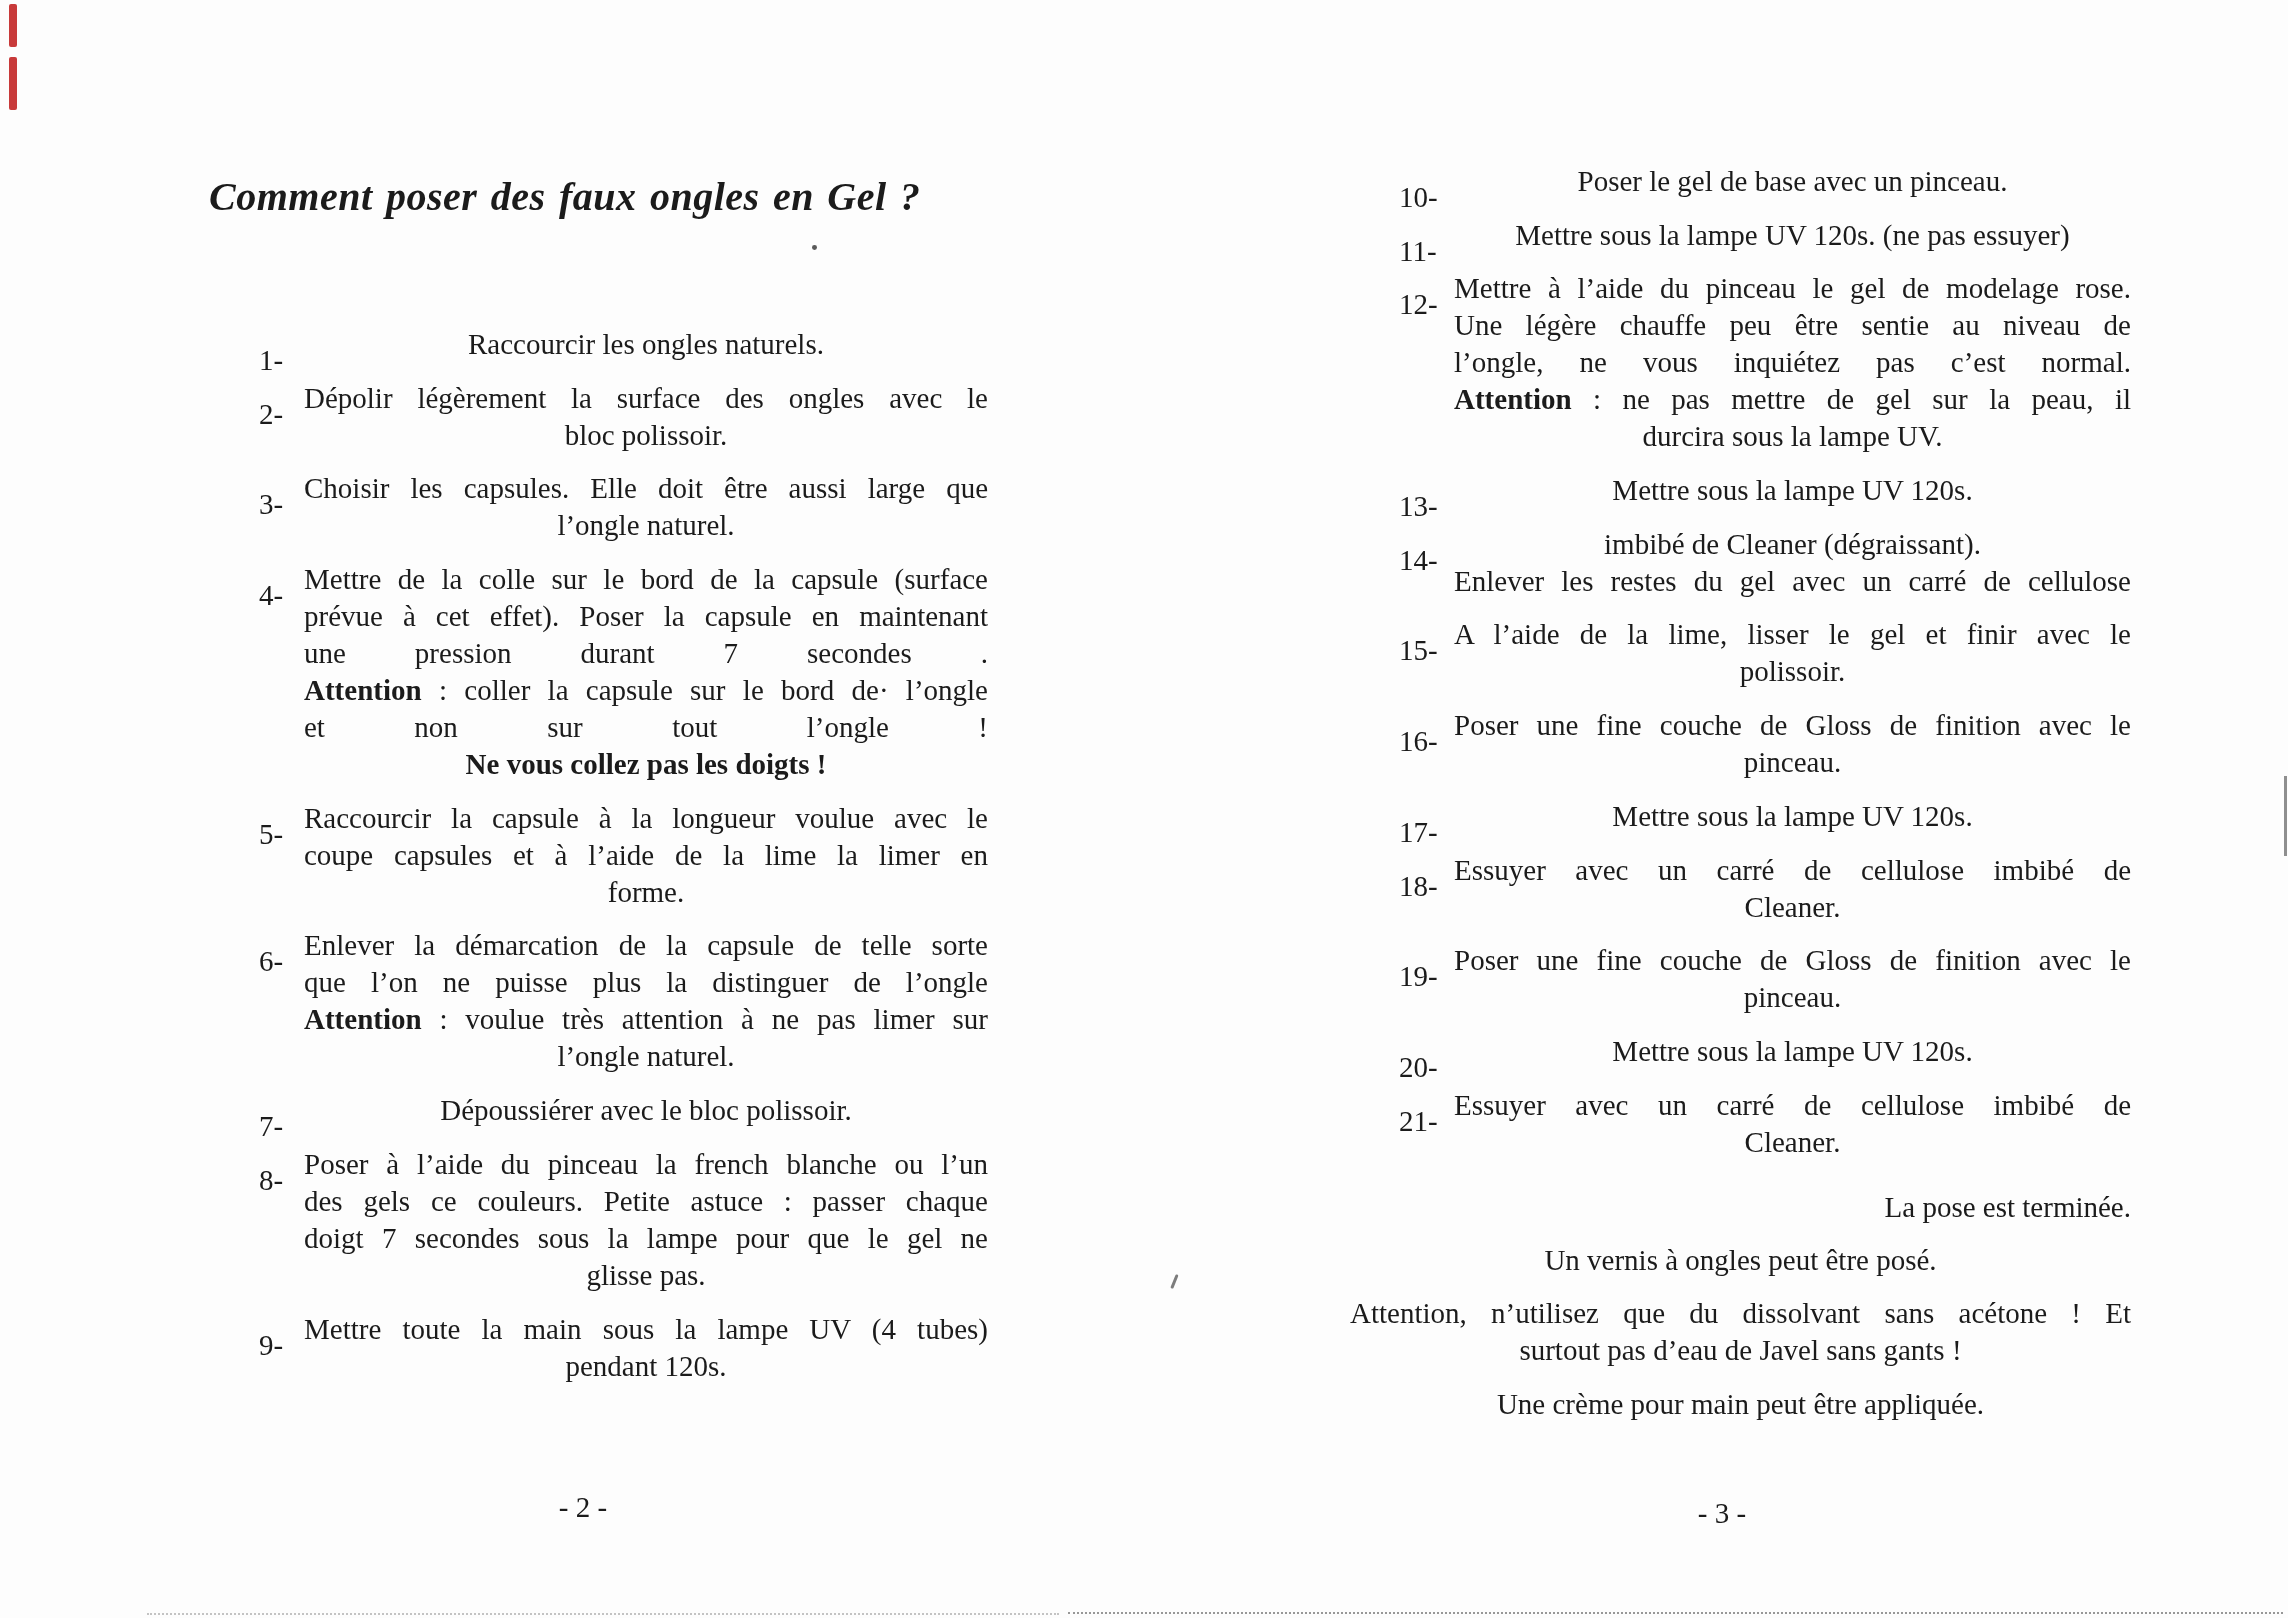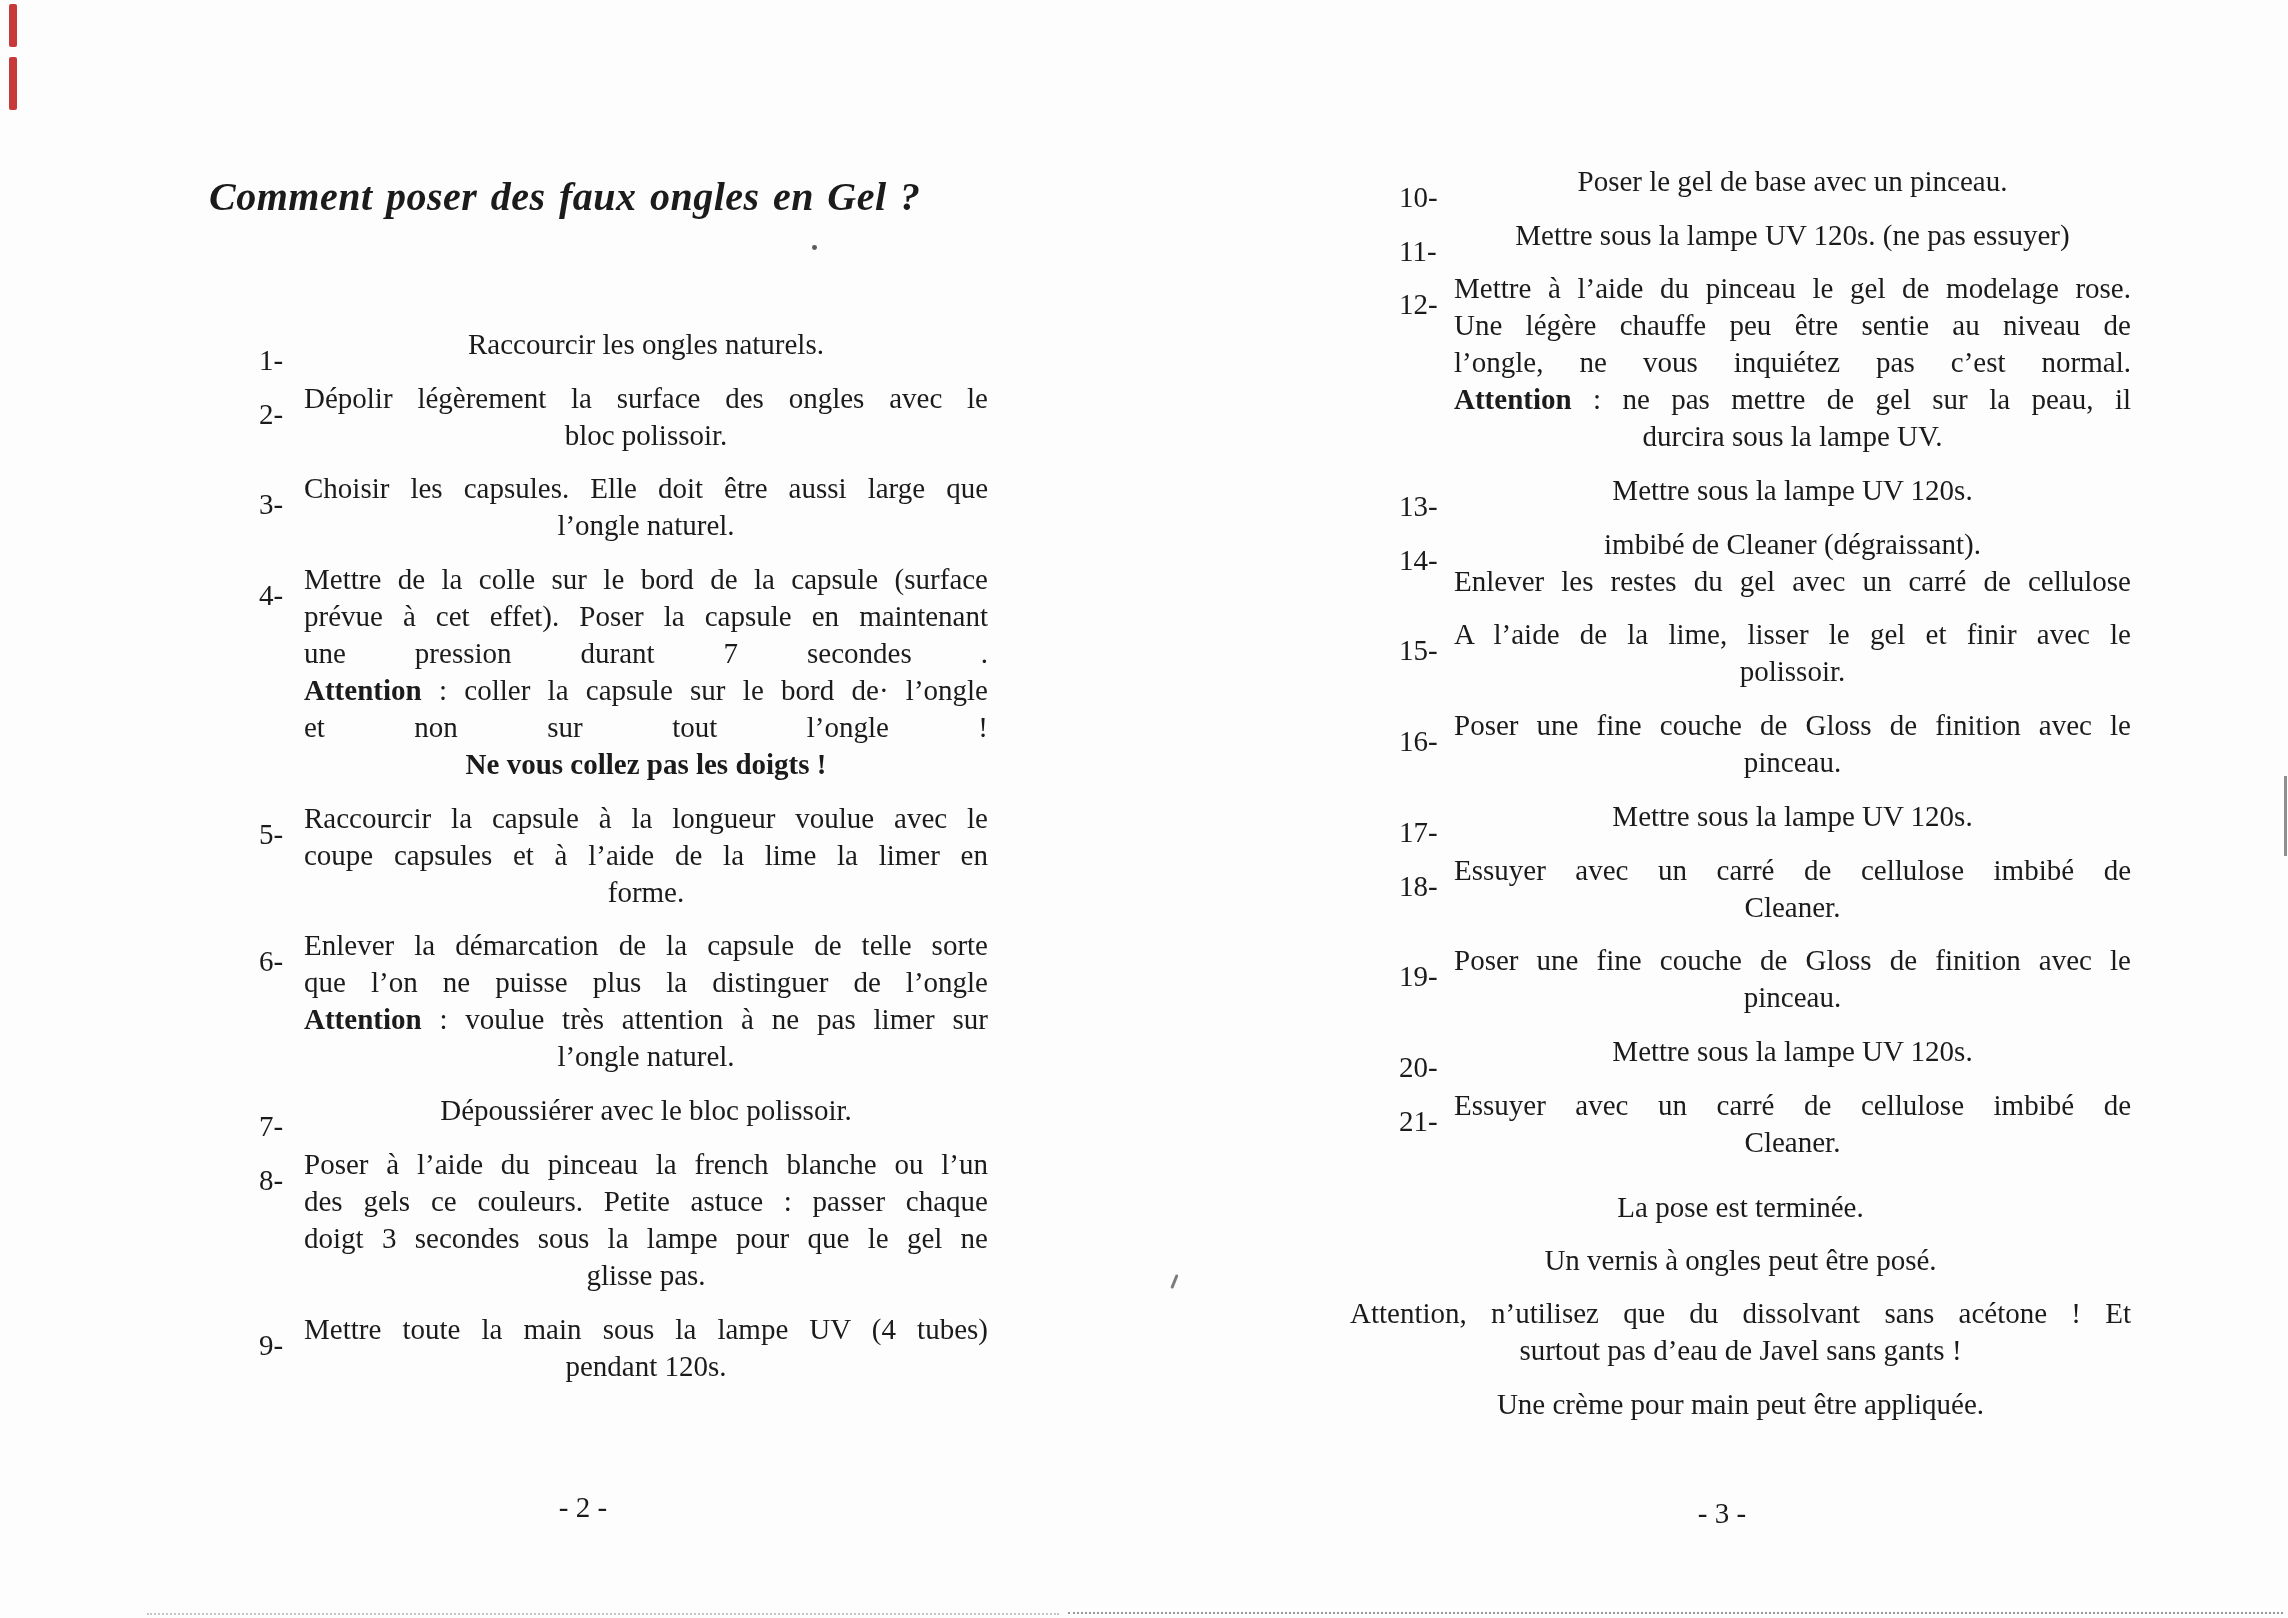--- a/index.html
+++ b/index.html
@@ -25,21 +25,21 @@
   .item { position:relative; padding-left:45px; margin-bottom:16.7px; }
   #list-right .item { padding-left:55px; }
   .num { position:absolute; left:0; top:16px; }
   .line { text-align:center; }
   .line.j { text-align:justify; text-align-last:justify; text-justify:inter-word; }
   .b { font-weight:bold; }
   #closing {
     position:absolute; left:1350px; top:1189px; width:781px;
     font-size:29px; line-height:37px;
   }
-  #closing-center { text-align:center; margin-bottom:15.7px; }
+  #closing-center { text-align:right; margin-bottom:15.7px; }
   .cpara { margin-bottom:16.7px; }
   .page-num {
     position:absolute; width:118px; text-align:center;
     font-size:29px; line-height:33px;
   }
   #pagenum-left  { left:524px;  top:1491px; }
   #pagenum-right { left:1663px; top:1497px; }
   
   .red-mark { position:absolute; left:8.8px; width:7.8px; background:#c22525; opacity:.9; border-radius:2px; }
   #red-mark-1 { top:3.9px;  height:43px; }
@@ -110,21 +110,21 @@
       <div class="line"><span>l’ongle naturel.</span></div>
     </div>
     <div class="item">
       <span class="num">7-</span>
       <div class="line"><span>Dépoussiérer avec le bloc polissoir.</span></div>
     </div>
     <div class="item">
       <span class="num">8-</span>
       <div class="line j"><span>Poser à l’aide du pinceau la french blanche ou l’un</span></div>
       <div class="line j"><span>des gels ce couleurs. Petite astuce : passer chaque</span></div>
-      <div class="line j"><span>doigt 3 secondes sous la lampe pour que le gel ne</span></div>
+      <div class="line j"><span>doigt 7 secondes sous la lampe pour que le gel ne</span></div>
       <div class="line"><span>glisse pas.</span></div>
     </div>
     <div class="item">
       <span class="num">9-</span>
       <div class="line j"><span>Mettre toute la main sous la lampe UV (4 tubes)</span></div>
       <div class="line"><span>pendant 120s.</span></div>
     </div>
   </div>
 <div id="pagenum-left" class="page-num">- 2 -</div>
 

